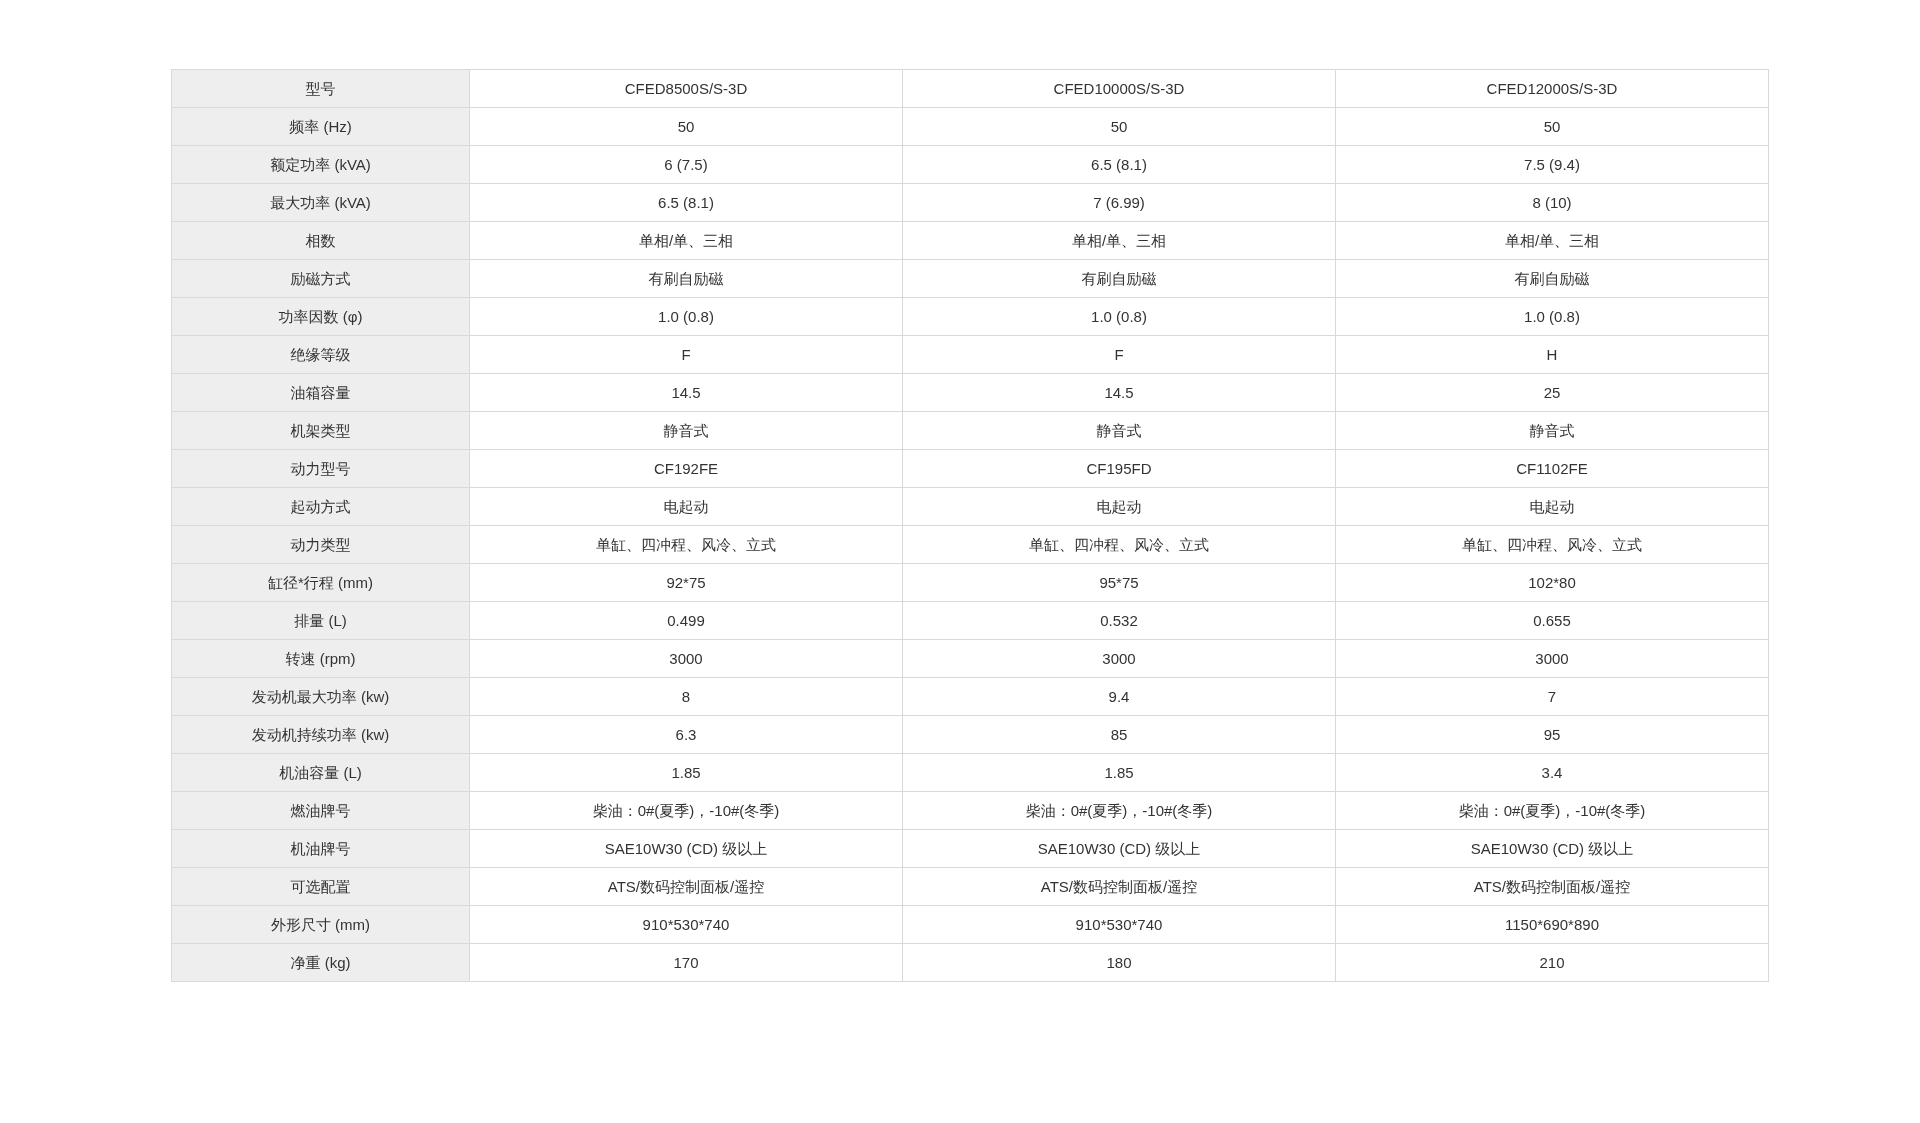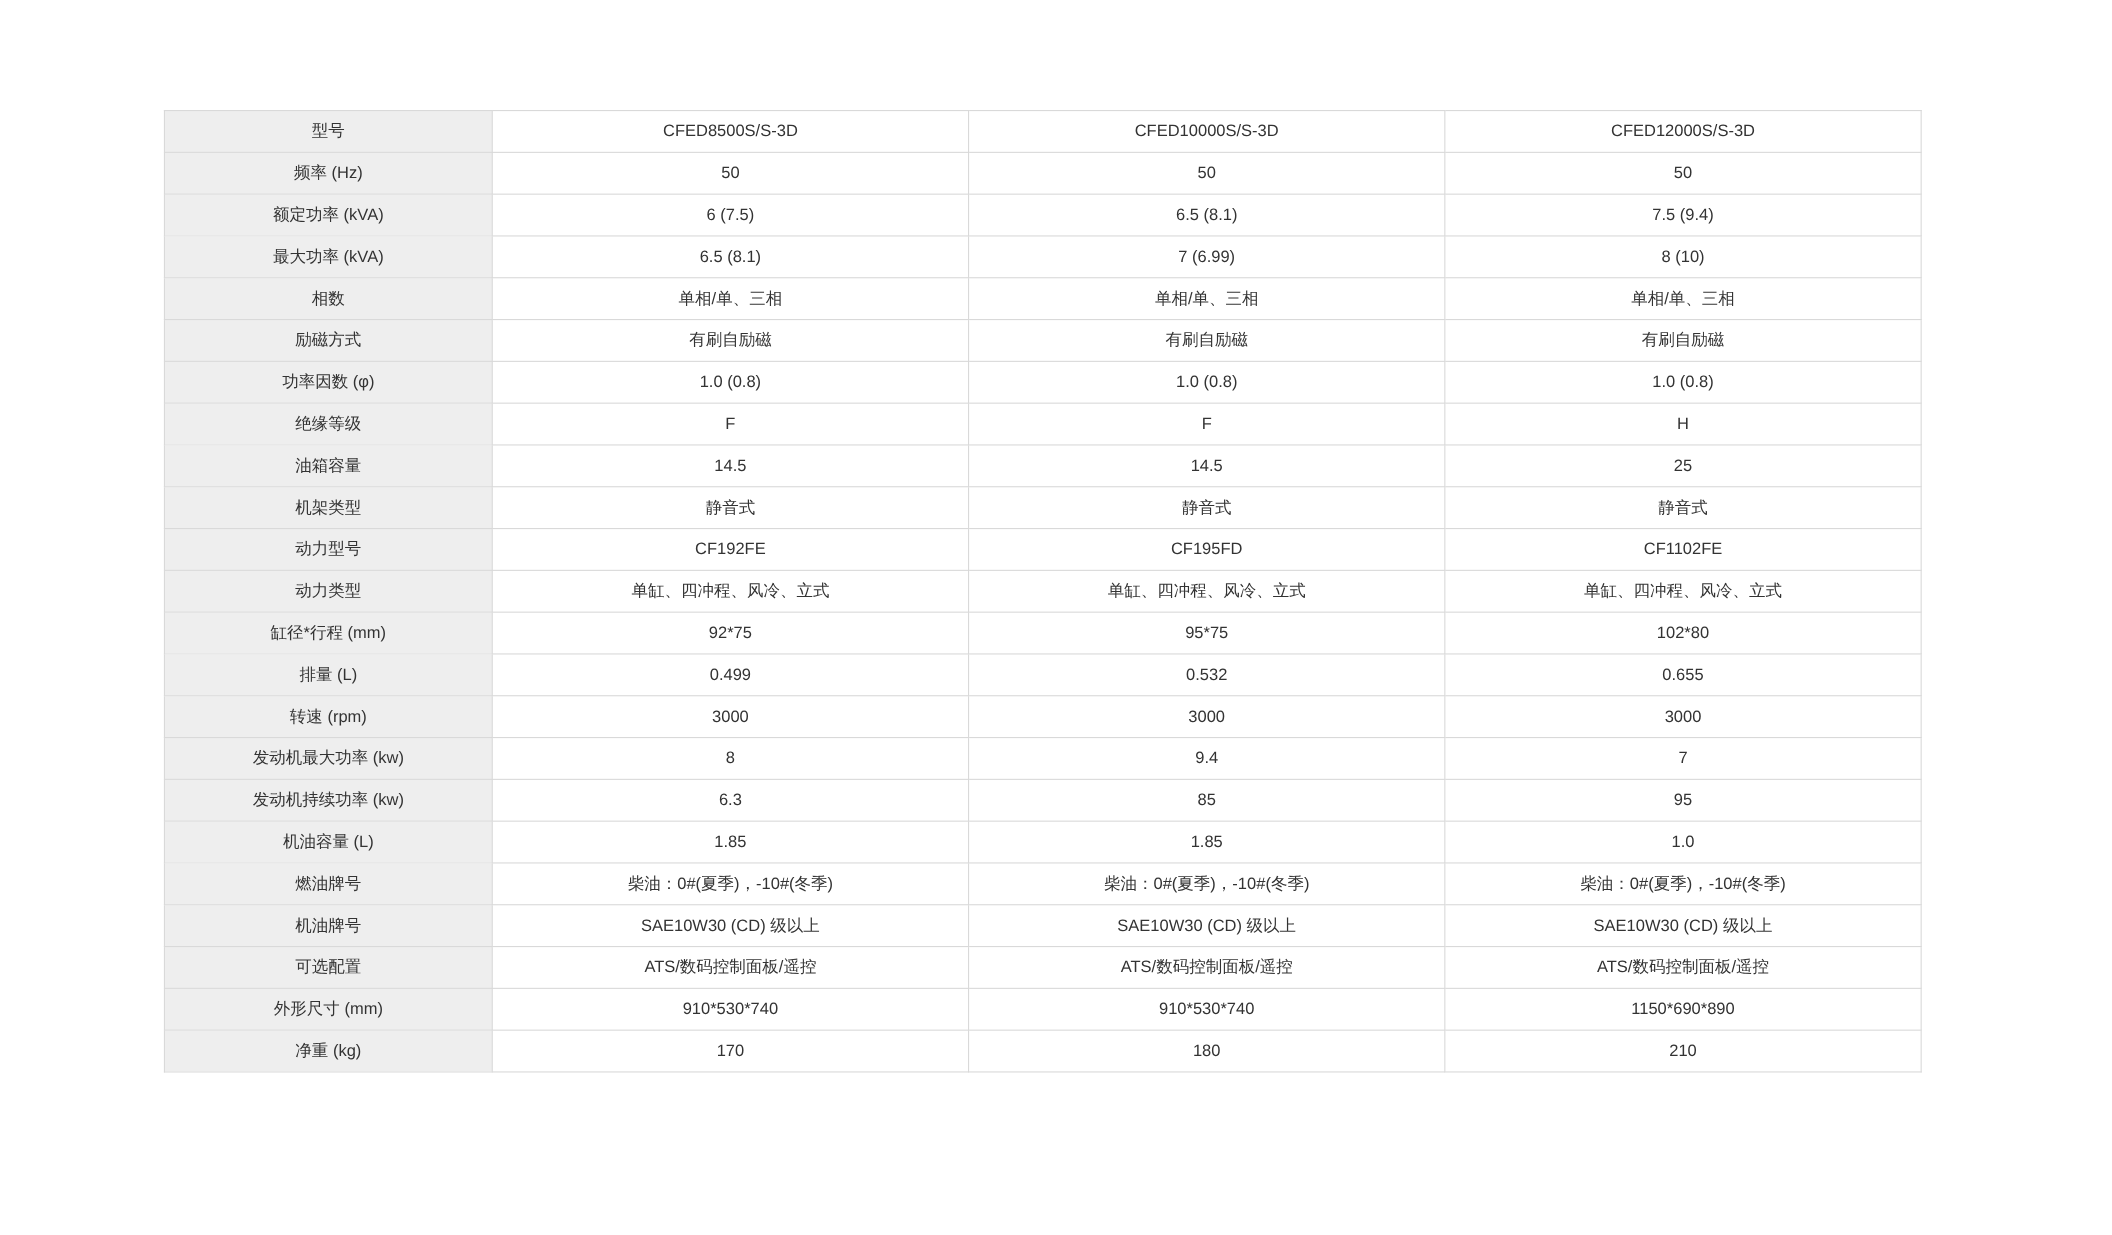--- a/index.html
+++ b/index.html
@@ -12,26 +12,25 @@
   html, body {
     margin: 0;
     padding: 0;
     width: 1920px;
     height: 1123px;
     background: var(--page-bg);
     font-family: "Liberation Sans", "DejaVu Sans", sans-serif;
   }
   .spec-table {
     position: absolute;
-    left: 149px;
+    left: 171px;
     top: 69px;
     width: 1597px;
     border-collapse: collapse;
     table-layout: fixed;
-    margin-top: 31px;
   }
   .spec-table td {
     border: 1px solid var(--border);
     height: 38px;
     padding: 0 8px;
     text-align: center;
     vertical-align: middle;
     font-size: 15px;
     color: var(--text);
     line-height: 1.2;
@@ -116,20 +115,26 @@
         <td class="value-cell">静音式</td>
         <td class="value-cell">静音式</td>
       </tr>
       <tr>
         <td class="label-cell">动力型号</td>
         <td class="value-cell">CF192FE</td>
         <td class="value-cell">CF195FD</td>
         <td class="value-cell">CF1102FE</td>
       </tr>
       <tr>
+        <td class="label-cell">起动方式</td>
+        <td class="value-cell">电起动</td>
+        <td class="value-cell">电起动</td>
+        <td class="value-cell">电起动</td>
+      </tr>
+      <tr>
         <td class="label-cell">动力类型</td>
         <td class="value-cell">单缸、四冲程、风冷、立式</td>
         <td class="value-cell">单缸、四冲程、风冷、立式</td>
         <td class="value-cell">单缸、四冲程、风冷、立式</td>
       </tr>
       <tr>
         <td class="label-cell">缸径*行程 (mm)</td>
         <td class="value-cell">92*75</td>
         <td class="value-cell">95*75</td>
         <td class="value-cell">102*80</td>
@@ -155,21 +160,21 @@
       <tr>
         <td class="label-cell">发动机持续功率 (kw)</td>
         <td class="value-cell">6.3</td>
         <td class="value-cell">85</td>
         <td class="value-cell">95</td>
       </tr>
       <tr>
         <td class="label-cell">机油容量 (L)</td>
         <td class="value-cell">1.85</td>
         <td class="value-cell">1.85</td>
-        <td class="value-cell">1.0</td>
+        <td class="value-cell">3.4</td>
       </tr>
       <tr>
         <td class="label-cell">燃油牌号</td>
         <td class="value-cell">柴油：0#(夏季)，-10#(冬季)</td>
         <td class="value-cell">柴油：0#(夏季)，-10#(冬季)</td>
         <td class="value-cell">柴油：0#(夏季)，-10#(冬季)</td>
       </tr>
       <tr>
         <td class="label-cell">机油牌号</td>
         <td class="value-cell">SAE10W30 (CD) 级以上</td>

